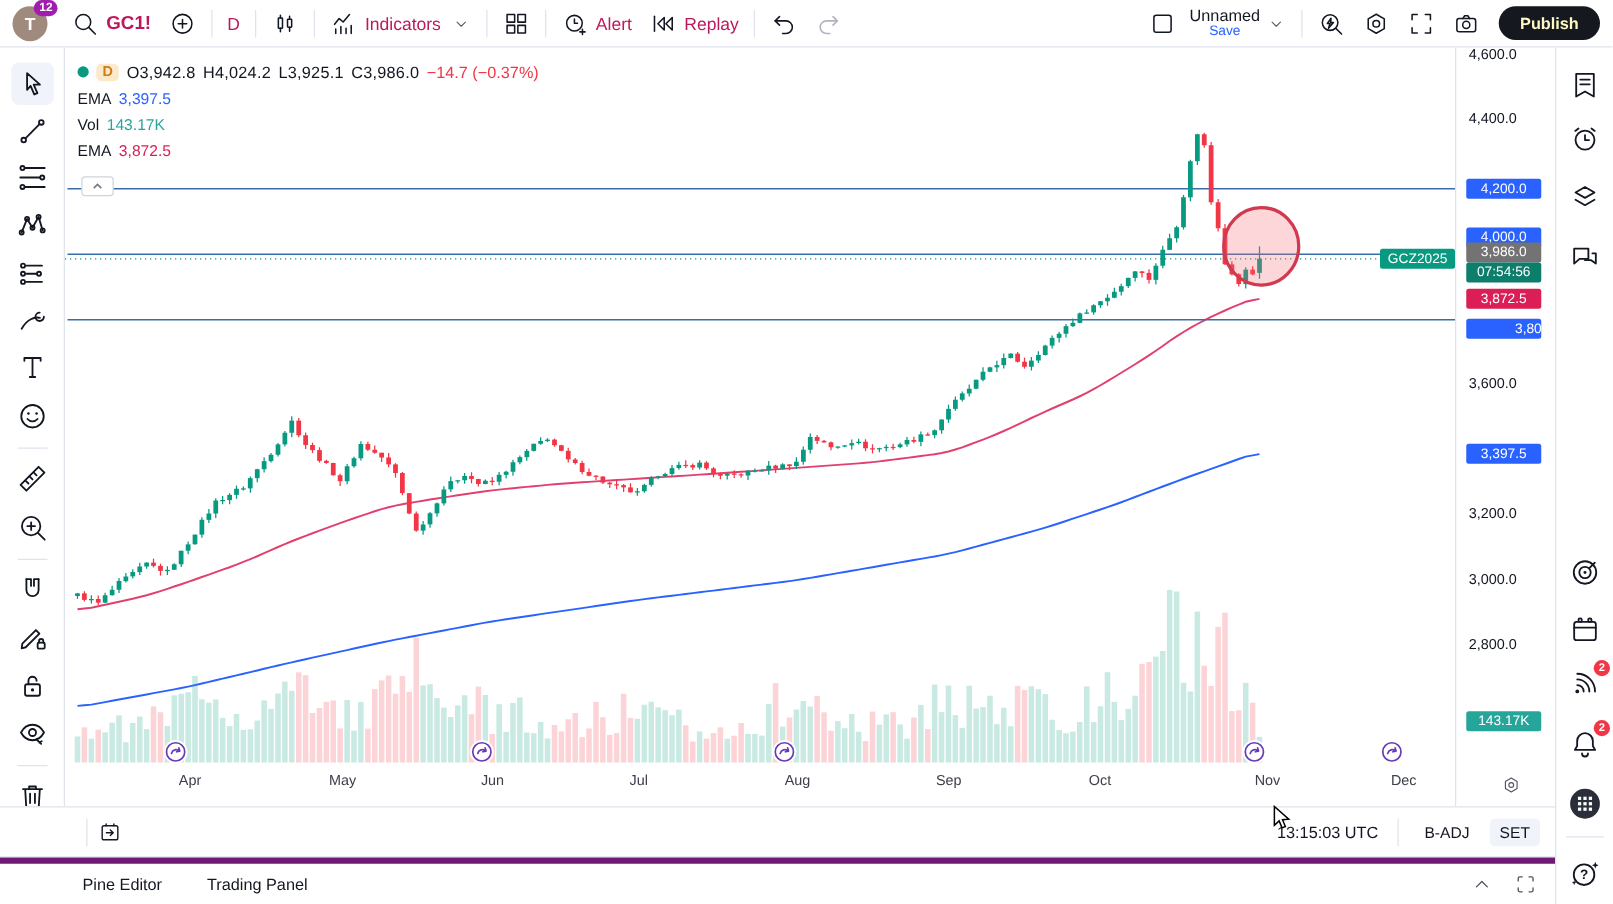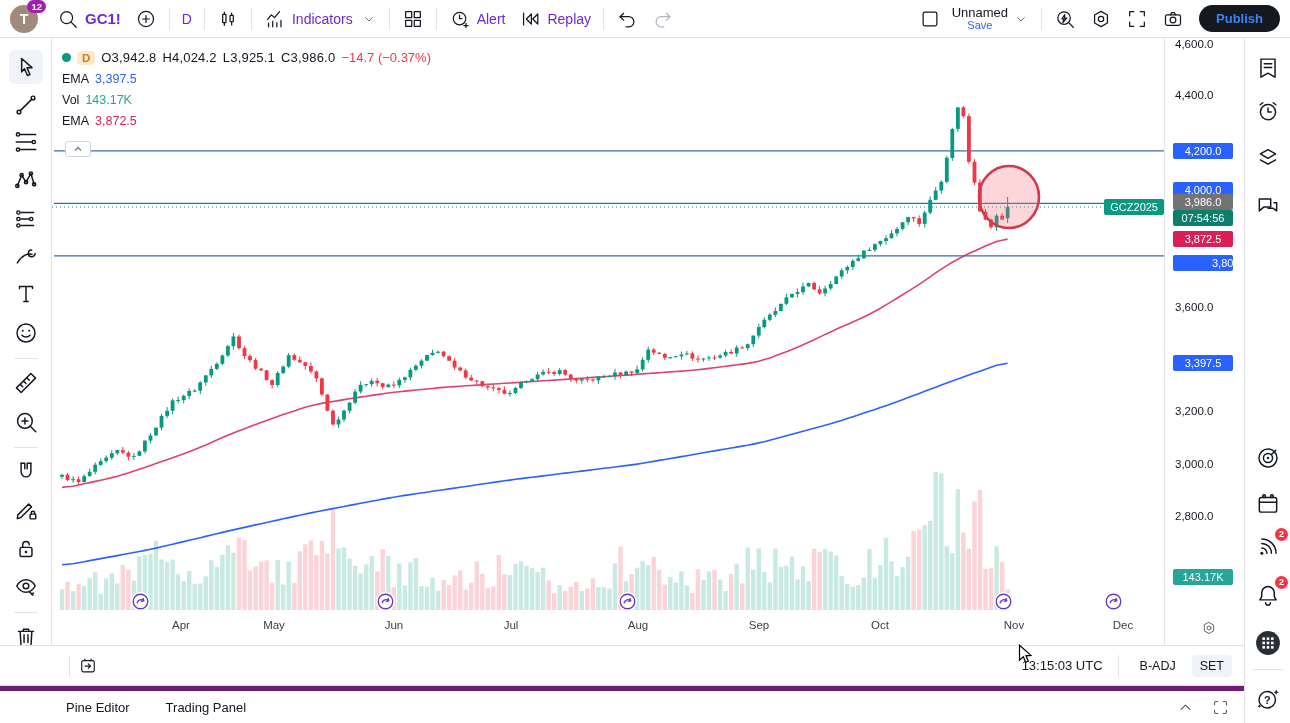--- a/index.html
+++ b/index.html
@@ -7,33 +7,33 @@
   body { position:relative; overflow:hidden; background:#fff; color:#131722;
          font-family:"Liberation Sans", sans-serif; font-size:13px; }
   svg { display:block; }
   .ic { display:inline-block; width:22px; height:22px; color:#131722; }
   .ic svg { width:100%; height:100%; }
 
   
   #topbar { position:absolute; left:0; top:0; width:1290px; height:38px; background:#fff;
             border-bottom:1px solid #e0e3eb; display:flex; align-items:center; padding:0 10px; z-index:50; }
   .tbtn { display:flex; align-items:center; gap:6px; padding:3px 7px; border:none; background:none;
-          font-family:inherit; font-size:14px; color:#6d28d9; cursor:pointer; border-radius:4px; }
+          font-family:inherit; font-size:14px; color:#be185d; cursor:pointer; border-radius:4px; }
   .sep { width:1px; height:22px; background:#e0e3eb; margin:0 5px; flex:none; }
   #avatar { position:relative; width:28px; height:28px; border-radius:50%; background:#a08a7d; color:#fff;
             display:flex; align-items:center; justify-content:center; font-weight:700; font-size:14px; margin-right:12px; flex:none;}
   #avatar .badge { position:absolute; top:-5px; right:-8px; background:#a21caf; color:#fff; font-size:9.5px;
             font-weight:700; border-radius:8px; padding:1px 4px; line-height:11px; }
   .symbol-txt { font-weight:700; font-size:15px; }
   .caret { width:16px; height:16px; color:#5d606b; }
   .right-cluster { margin-left:auto; display:flex; align-items:center; }
   .savebox { display:flex; flex-direction:column; align-items:center; line-height:13px; padding:0 4px; cursor:pointer;}
   .savebox .nm { font-size:13px; color:#131722; }
   .savebox .sv { font-size:11px; color:#2962ff; }
-  #publish-btn { background:#15181f; color:#3b82f6; border:none; border-radius:16px; padding:6px 17px;
+  #publish-btn { background:#15181f; color:#fef9c3; border:none; border-radius:16px; padding:6px 17px;
                  font-family:inherit; font-size:13px; font-weight:600; margin-left:8px; cursor:pointer;}
   .disabled { color:#b2b5be !important; }
   .disabled .ic { color:#b2b5be; }
 
   
   #left-toolbar { position:absolute; left:0; top:38px; width:52px; height:607px; background:#fff;
                   border-right:1px solid #e0e3eb; z-index:40; }
   .lt-item { position:absolute; left:13px; width:26px; height:26px; cursor:pointer; color:#131722; }
   .lt-item.selected { left:9px; width:34px; height:34px; background:#f0f3fa; border-radius:6px; padding:4px; }
   .lt-div { position:absolute; left:14px; width:24px; height:1px; background:#e0e3eb; }
@@ -925,21 +925,21 @@
     </div>
 
     <div id="collapse-btn">
       <svg width="10" height="10" viewBox="0 0 10 10" fill="none" stroke="currentColor" stroke-width="1.4">
           <path d="M2 6.5 L5 3.5 L8 6.5"></path>
         </svg>
     </div>
 
 
     <div id="gcz-tag">GCZ2025</div>
-  <div class="month-lab" style="left: 100px; margin-left: 29px;">Apr</div>
+  <div class="month-lab" style="left: 100px;">Apr</div>
       <div class="month-lab" style="left: 222px;">May</div>
       <div class="month-lab" style="left: 342px;">Jun</div>
       <div class="month-lab" style="left: 459px;">Jul</div>
       <div class="month-lab" style="left: 586px;">Aug</div>
       <div class="month-lab" style="left: 707px;">Sep</div>
       <div class="month-lab" style="left: 828px;">Oct</div>
       <div class="month-lab" style="left: 962px;">Nov</div>
       <div class="month-lab" style="left: 1071px;">Dec</div>
       <div class="roll-ic" style="left: 78.5px; top: 553.5px;">
         <svg viewBox="0 0 24 24" fill="none" stroke="currentColor" stroke-width="1.7" stroke-linecap="round" stroke-linejoin="round">

